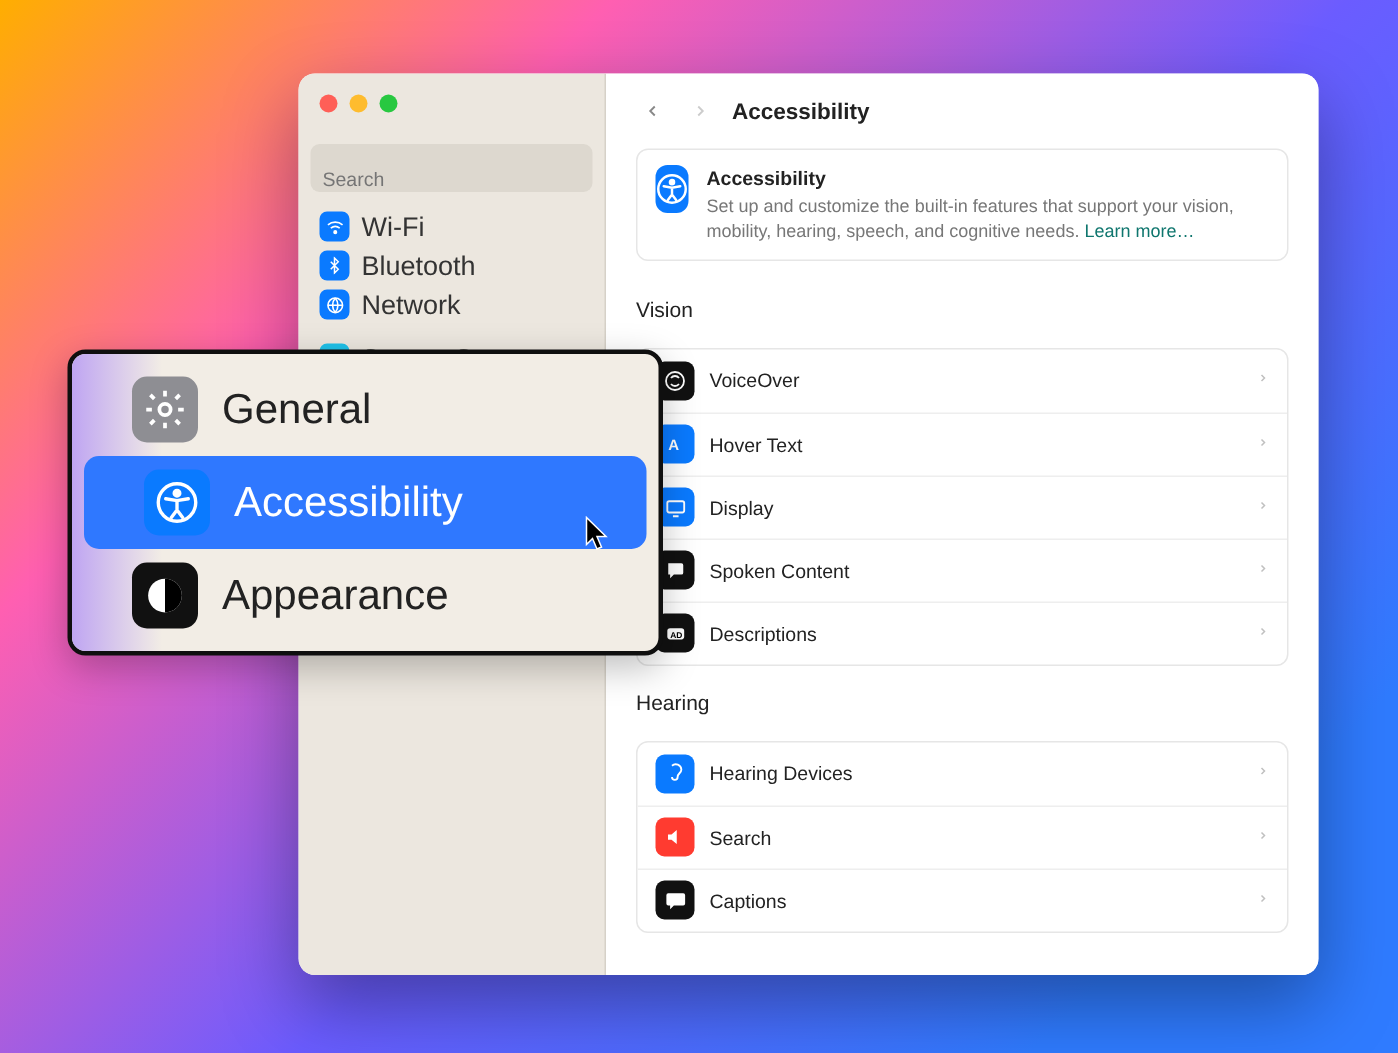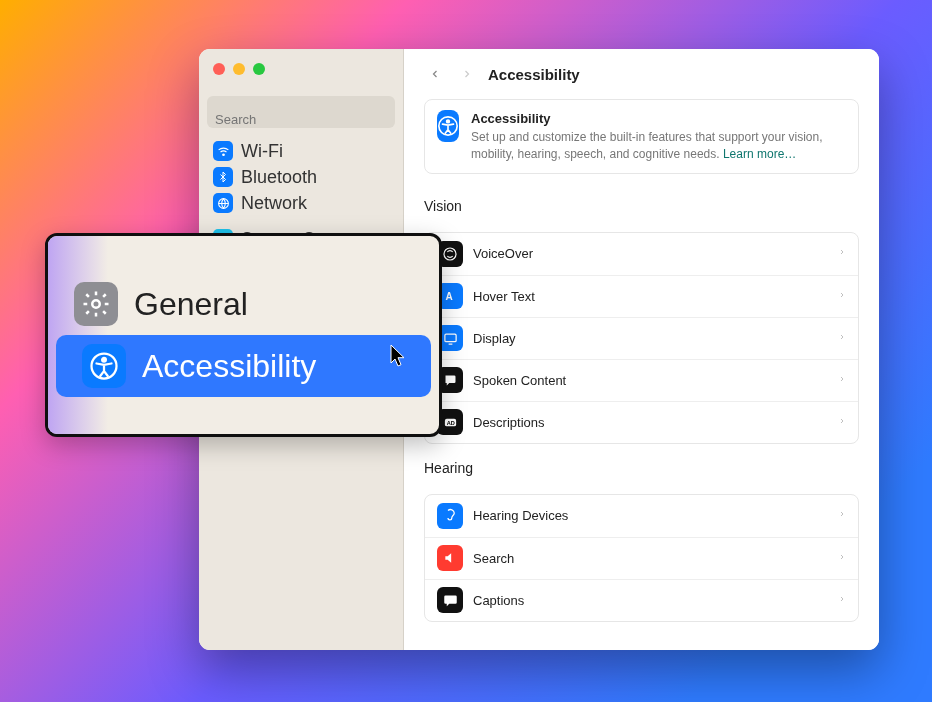--- a/index.html
+++ b/index.html
@@ -52,21 +52,21 @@
   position:absolute; left:45px; top:233px; width:397px; height:204px;
   background:#f2ede5; border:3px solid #0f0f0f; border-radius:12px;
   display:flex; flex-direction:column; justify-content:center; padding:6px 0;
   box-shadow:0 8px 24px rgba(0,0,0,.25);
 }
 .callout::before{
   content:""; position:absolute; left:0; top:0; bottom:0; width:60px;
   background:linear-gradient(90deg,#bfa5f2 0%,#f2ede5 100%);
   border-top-left-radius:9px; border-bottom-left-radius:9px;
 }
-.crow{position:relative;z-index:1;display:flex;align-items:center;height:62px;padding:0 26px;font-size:32px;color:#222;cursor:pointer}
+.crow{position:relative;z-index:1;display:flex;align-items:center;height:62px;padding:0 40px;font-size:28px;color:#222;cursor:pointer}
 .crow.sel{background:#2f78ff;color:#fff;border-radius:10px;margin:0 8px}
 .crow .cicon{width:44px;height:44px;border-radius:10px;margin-right:16px;display:flex;align-items:center;justify-content:center}
 .cursor{position:absolute;left:390px;top:344px;z-index:5}
 
 
 .bg-blue{background:#0a7aff}.bg-grey{background:#8e8e93}.bg-black{background:#111}
 .bg-teal{background:#1fc2ea}.bg-red{background:#ff3b30}.bg-purple{background:#5856d6}
 .bg-indigo{background:#5e5ce6}
 </style>
 </head>
@@ -318,17 +318,26 @@
       <div class="crow sel">
         <div class="cicon bg-blue">
           <svg width="30" height="30" viewBox="0 0 24 24" fill="none" stroke="#fff" stroke-width="1.8">
             <circle cx="12" cy="12" r="10"></circle>
             <circle cx="12" cy="7" r="1.5" fill="#fff"></circle>
             <path d="M6 10l6 1 6-1M12 11v5m-3 4l3-4 3 4" stroke-linecap="round"></path>
           </svg>
         </div>
         <span>Accessibility</span>
       </div>
+      <div class="crow">
+        <div class="cicon bg-black">
+          <svg width="30" height="30" viewBox="0 0 24 24">
+            <circle cx="12" cy="12" r="9" fill="#fff"></circle>
+            <path d="M12 3a9 9 0 010 18z" fill="#000"></path>
+          </svg>
+        </div>
+        <span>Appearance</span>
+      </div>
     </div>
 </div>
 <svg class="cursor" width="18" height="24" viewBox="0 0 18 24">
     <path d="M1 1l0 18 4-4 3 7 3-1.3-3-7 6 0z" fill="#000" stroke="#fff" stroke-width="1"></path>
   </svg>
 
 </body></html>

